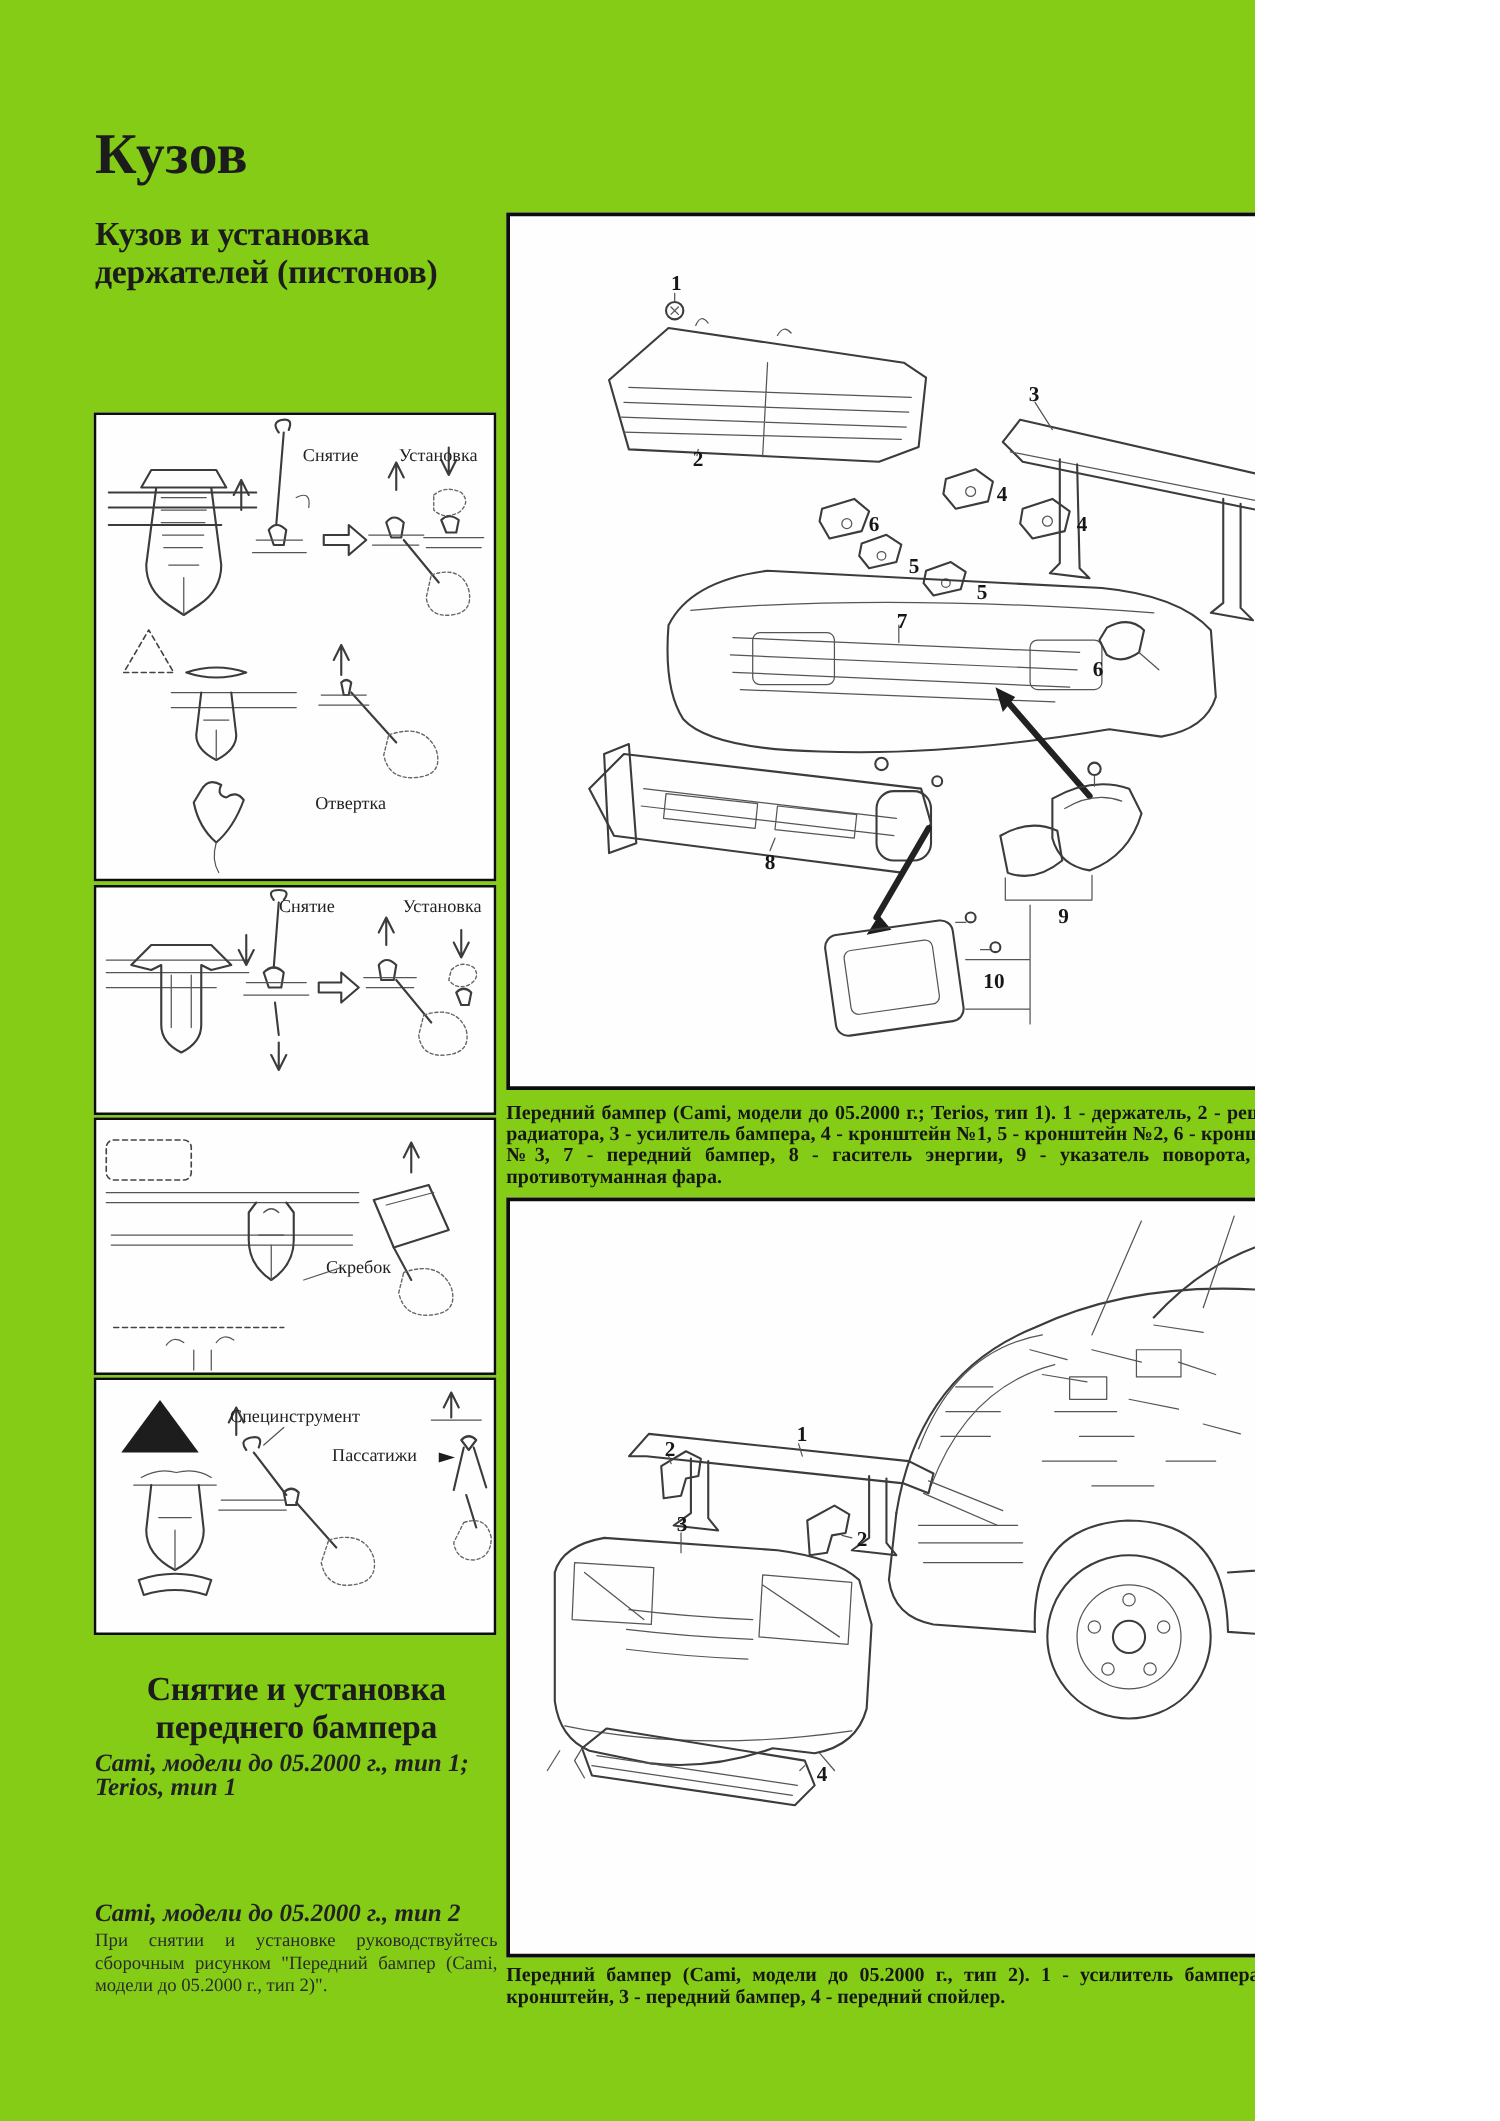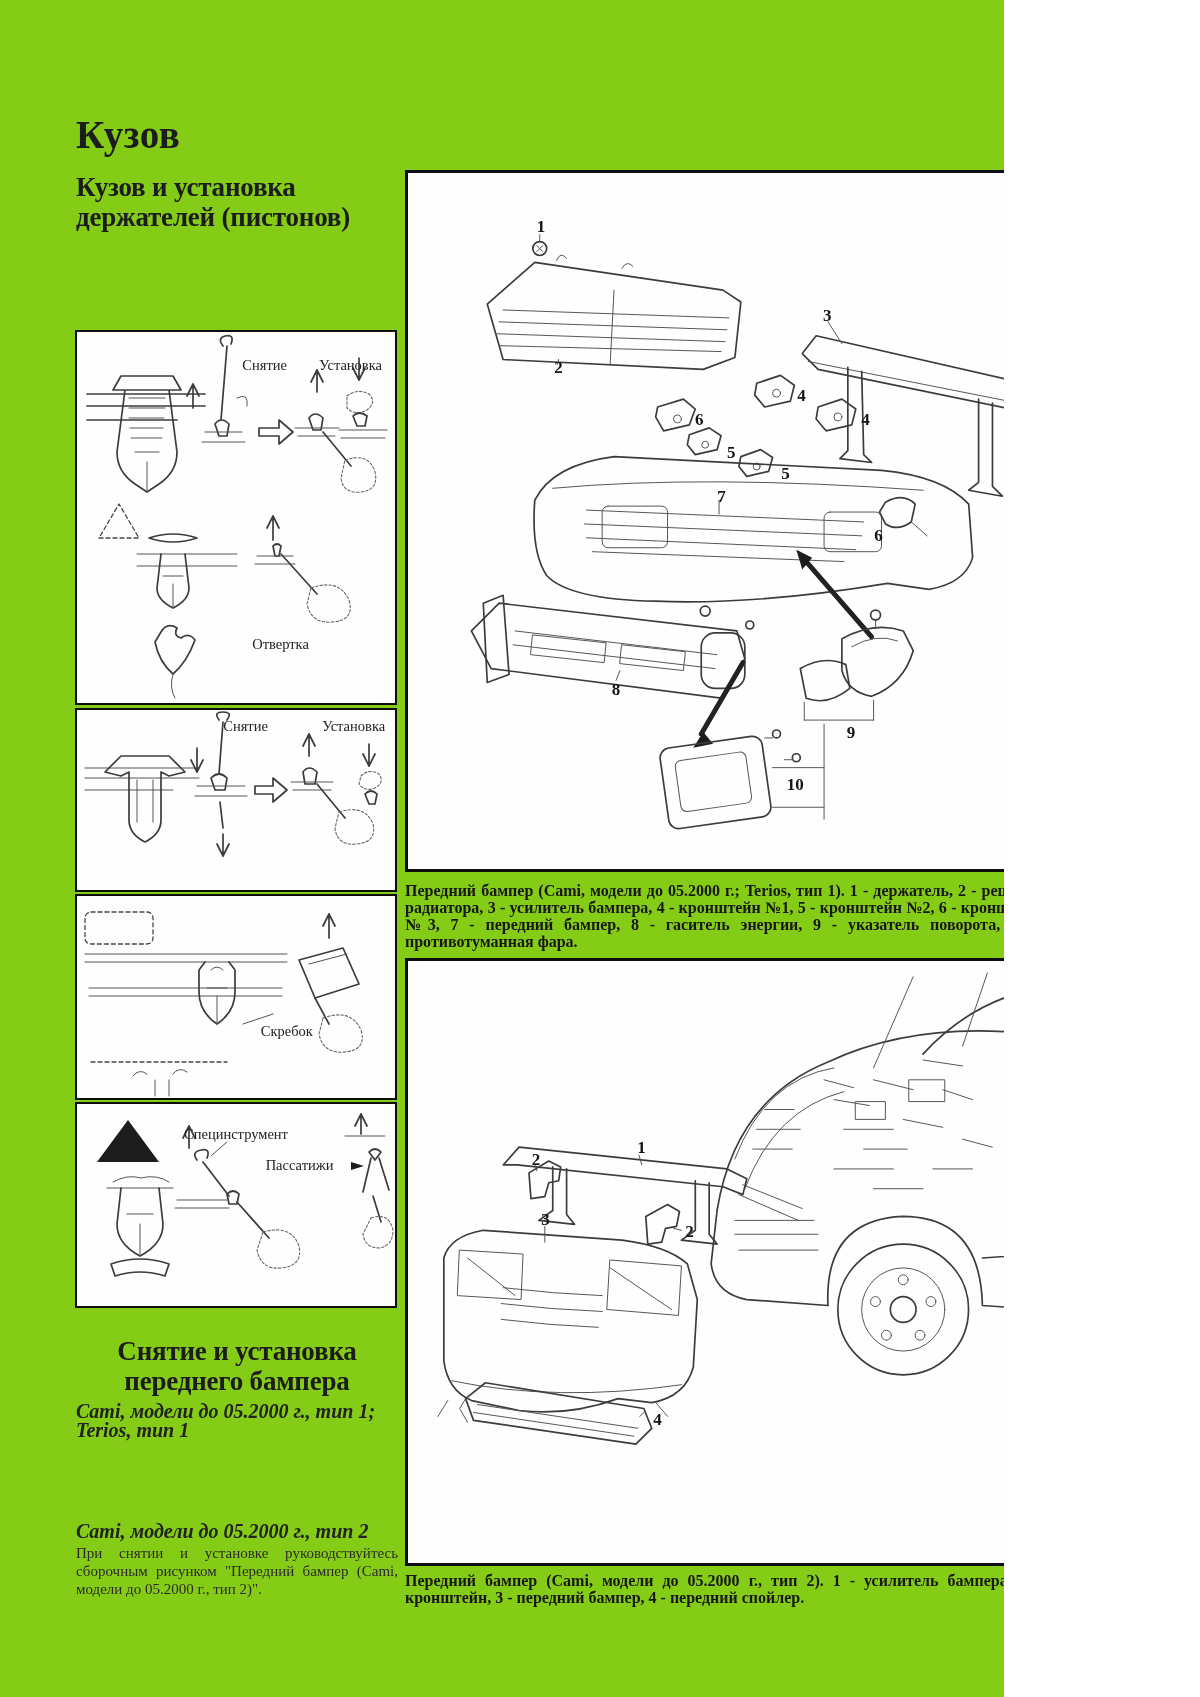--- a/index.html
+++ b/index.html
@@ -2,21 +2,21 @@
 <html><head>
 <meta charset="utf-8">
 <style>
   html,body{margin:0;padding:0;background:#ffffff;}
   #page{
     position:relative;width:1004px;height:1697px;background:#84cc16;
     font-family:Liberation Serif, serif;color:#1c1c1c;overflow:hidden;
   }
   .abs{position:absolute;}
   #page-number{top:56px;left:1002px;width:46px;text-align:right;font-size:23px;font-weight:bold;}
-  #main-title{top:112px;left:76px;font-size:39px;font-weight:bold;letter-spacing:0.5px;}
+  #main-title{top:96px;left:76px;font-size:46px;font-weight:bold;letter-spacing:0.5px;}
   .h2{left:76px;width:322px;font-size:27px;font-weight:bold;line-height:1.12;letter-spacing:-0.2px;}
   #h2-holders{top:172px;}
   #h2-bumper{top:1336px;text-align:center;}
   .body-text{left:76px;width:322px;font-size:15px;line-height:18px;text-align:justify;color:#2b2b2b;}
   #para-holders{top:230px;}
   #para-b1{top:1444px;}
   #para-b2{top:1544px;}
   .variant{left:76px;width:322px;font-size:20px;font-weight:bold;font-style:italic;line-height:19px;color:#222;}
   #variant1{top:1402px;}
   #variant2{top:1522px;}
@@ -139,21 +139,21 @@
         <path d="M222 64 L266 52 L282 88 L238 102 Z"></path>
         <path class="thin" d="M232 68 L270 58"></path>
         <path d="M238 102 L252 128"></path>
         <path class="hand" d="M246 122 Q274 112 284 134 Q290 154 268 156 Q246 158 242 138 Z"></path>
         <path class="thin" d="M196 118 L166 128"></path>
         <path class="dash" d="M14 166 H150"></path>
         <path class="thin" d="M56 180 Q62 172 70 178 M96 178 Q102 170 110 176 M78 184 L78 200 M92 184 L92 200"></path>
       </g>
     </svg>
     <div class="label-layer">
-        <span class="fig-label" style="left: 66%; top: 59%; margin-top: 16px;">Скребок</span>
+        <span class="fig-label" style="left: 66%; top: 59%;">Скребок</span>
       </div>
   </div>
 
   <div id="box-d" class="abs inst-box">
     <svg width="318" height="202" viewBox="0 0 318 202">
       <g class="ln">
         <polygon class="fill" points="20,58 82,58 51,16"></polygon>
         <path class="thin" d="M30 84 H96 M36 78 Q50 70 64 74 Q80 70 92 78"></path>
         <path d="M44 84 L40 120 Q40 140 63 152 Q86 140 86 120 L82 84"></path>
         <path class="thin" d="M63 152 V120 M50 110 H76"></path>

